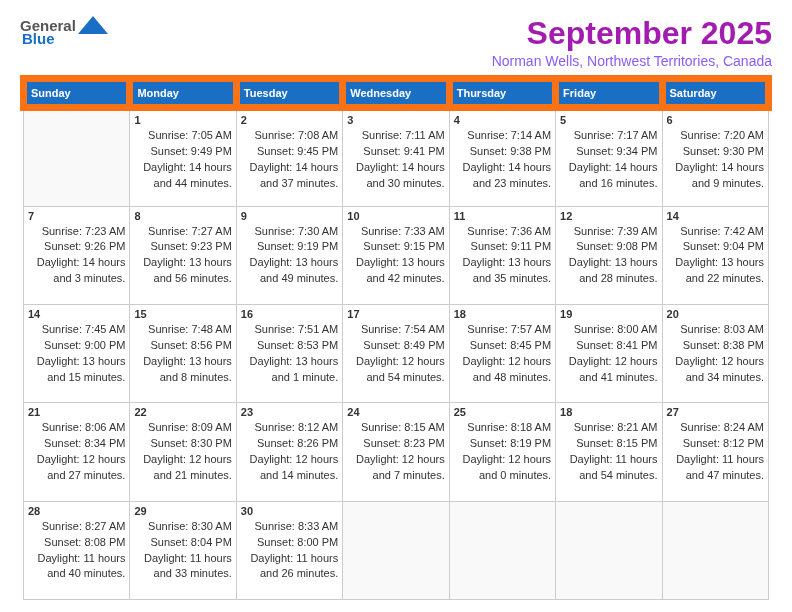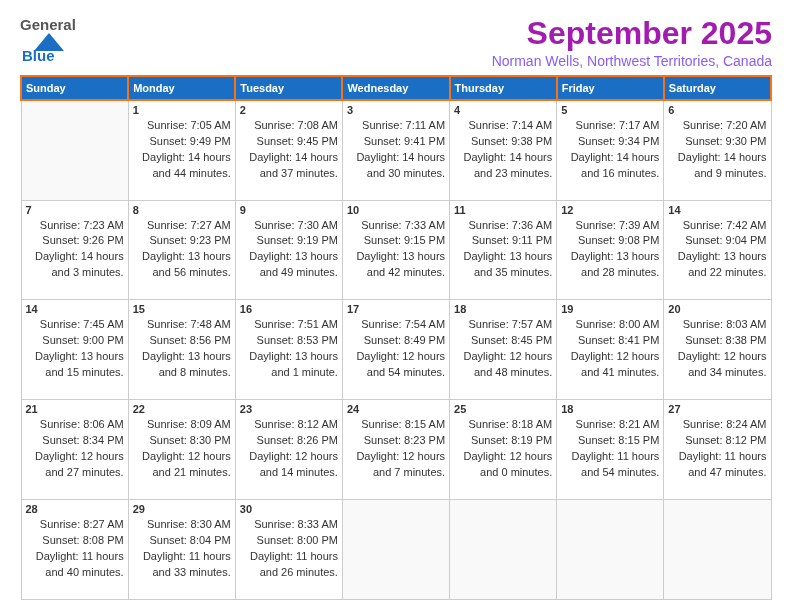--- a/index.html
+++ b/index.html
@@ -28,21 +28,20 @@
       align-items: flex-start;
       margin-right: auto;
     }
     .logo-icon {
       width: 30px;
       height: 18px;
     }
     .logo-wrapper {
       display: flex;
       align-items: center;
-      flex-direction: column;
     }
     .title-area {
       text-align: right;
     }
     .month-title {
       font-size: 32px;
       font-weight: bold;
       color: #a21caf;
       line-height: 1.1;
     }
@@ -57,21 +56,21 @@
       flex: 1;
       table-layout: fixed;
     }
     .calendar th {
       background: #1a6fc4;
       color: #fff;
       font-size: 11px;
       font-weight: bold;
       padding: 5px 4px;
       text-align: left;
-      border: 2px solid #f97316;
+      border: 7px solid #f97316;
     }
     .calendar td {
       border: 1px solid #ccc;
       vertical-align: top;
       padding: 3px 4px;
       font-size: 9px;
       color: #333;
       height: 88px;
     }
     .day-num {

